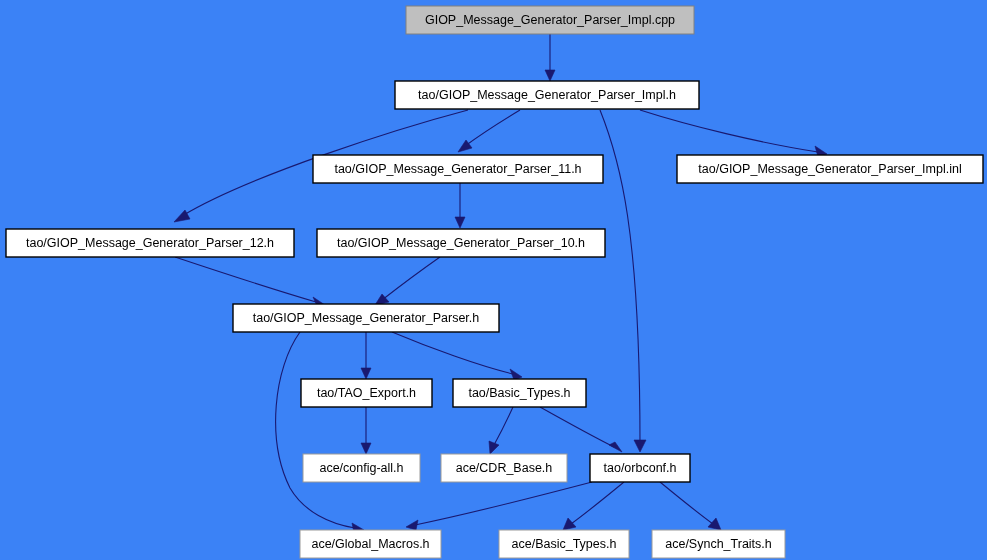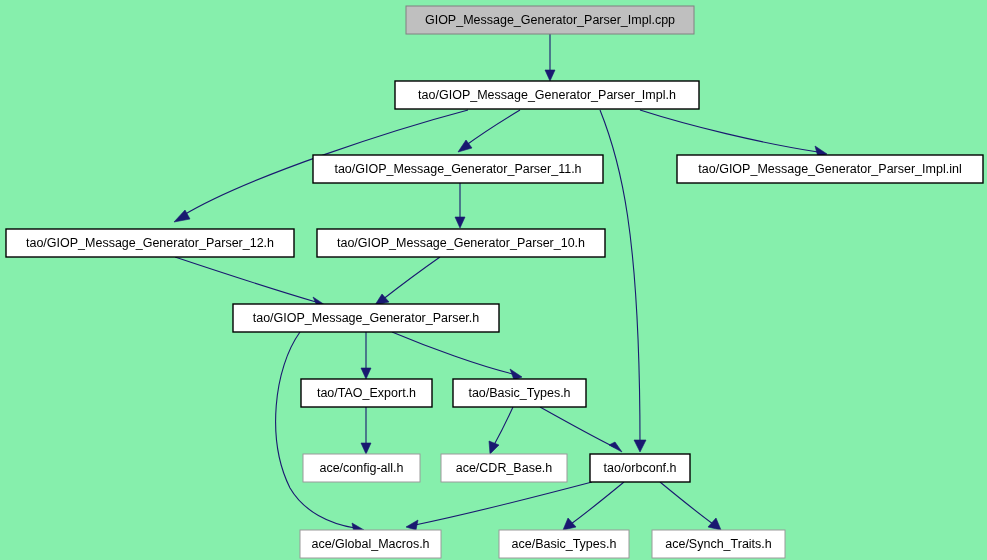--- a/index.html
+++ b/index.html
@@ -10,21 +10,21 @@
   body {
     width: 987px;
     height: 560px;
     font-family: "Liberation Sans", sans-serif;
     overflow: hidden;
   }
   #graph-root {
     position: relative;
     width: 987px;
     height: 560px;
-    background: #86efac;
+    background: #3b82f6;
   }
   svg#dep-graph {
     display: block;
     width: 987px;
     height: 560px;
   }
   .node-box {
     fill: #ffffff;
     stroke: #9a9a9a;
     stroke-width: 1;

